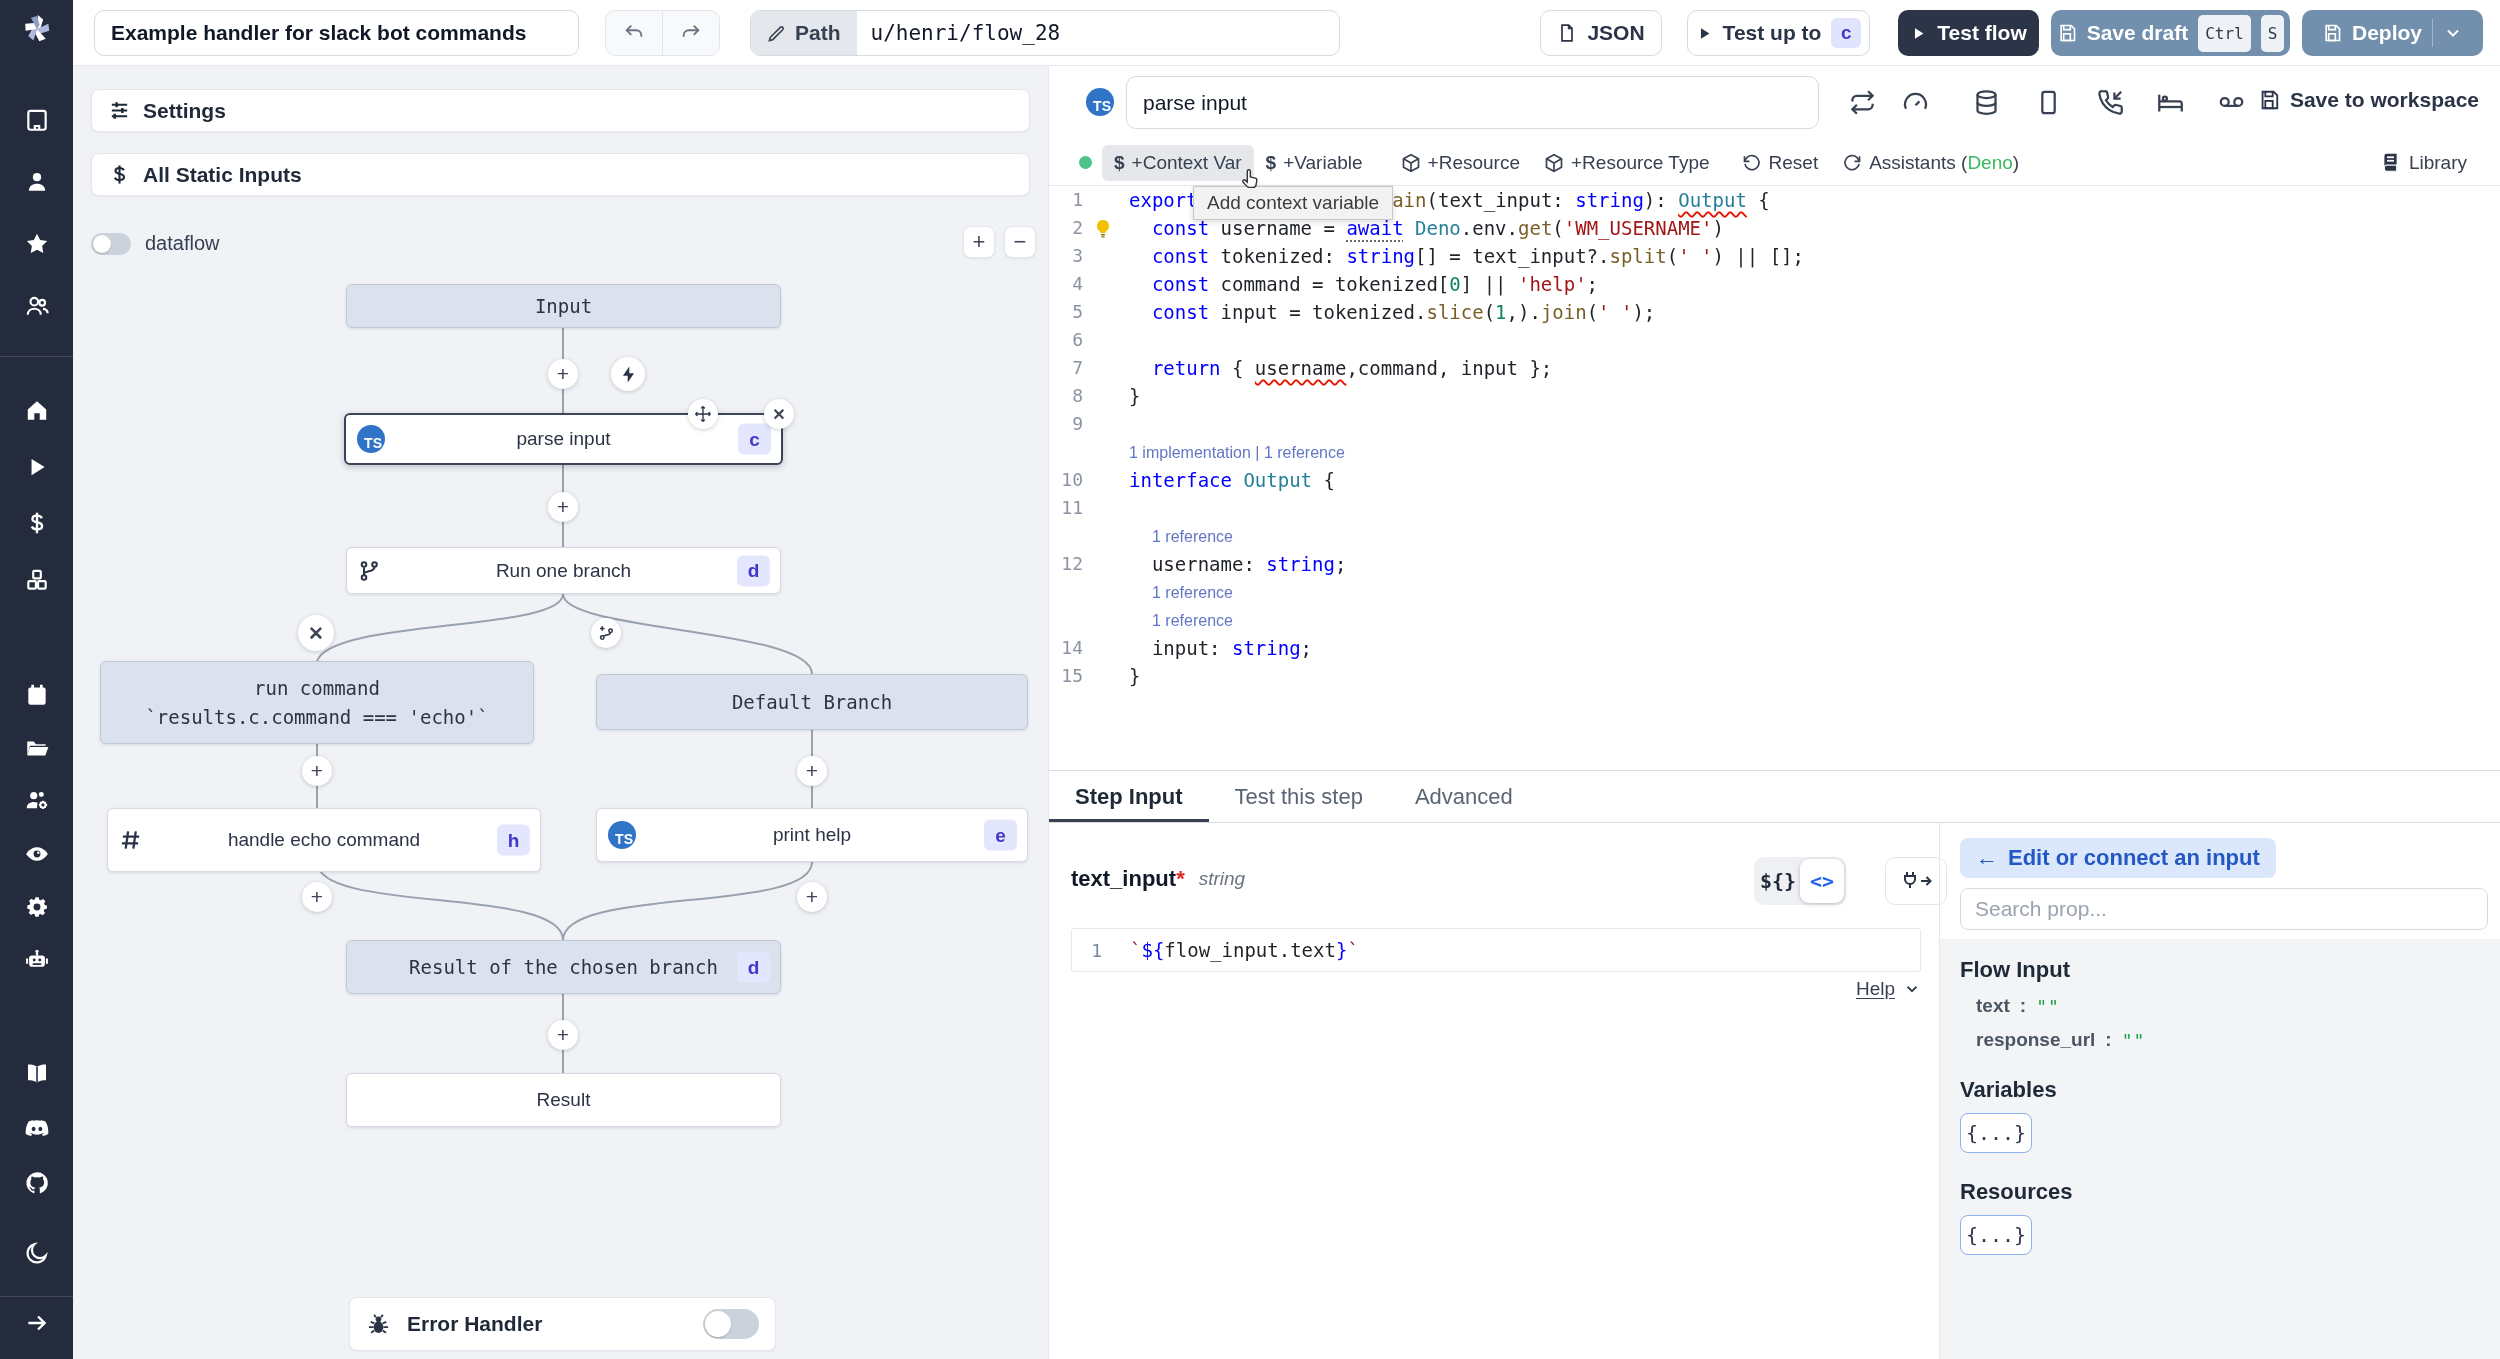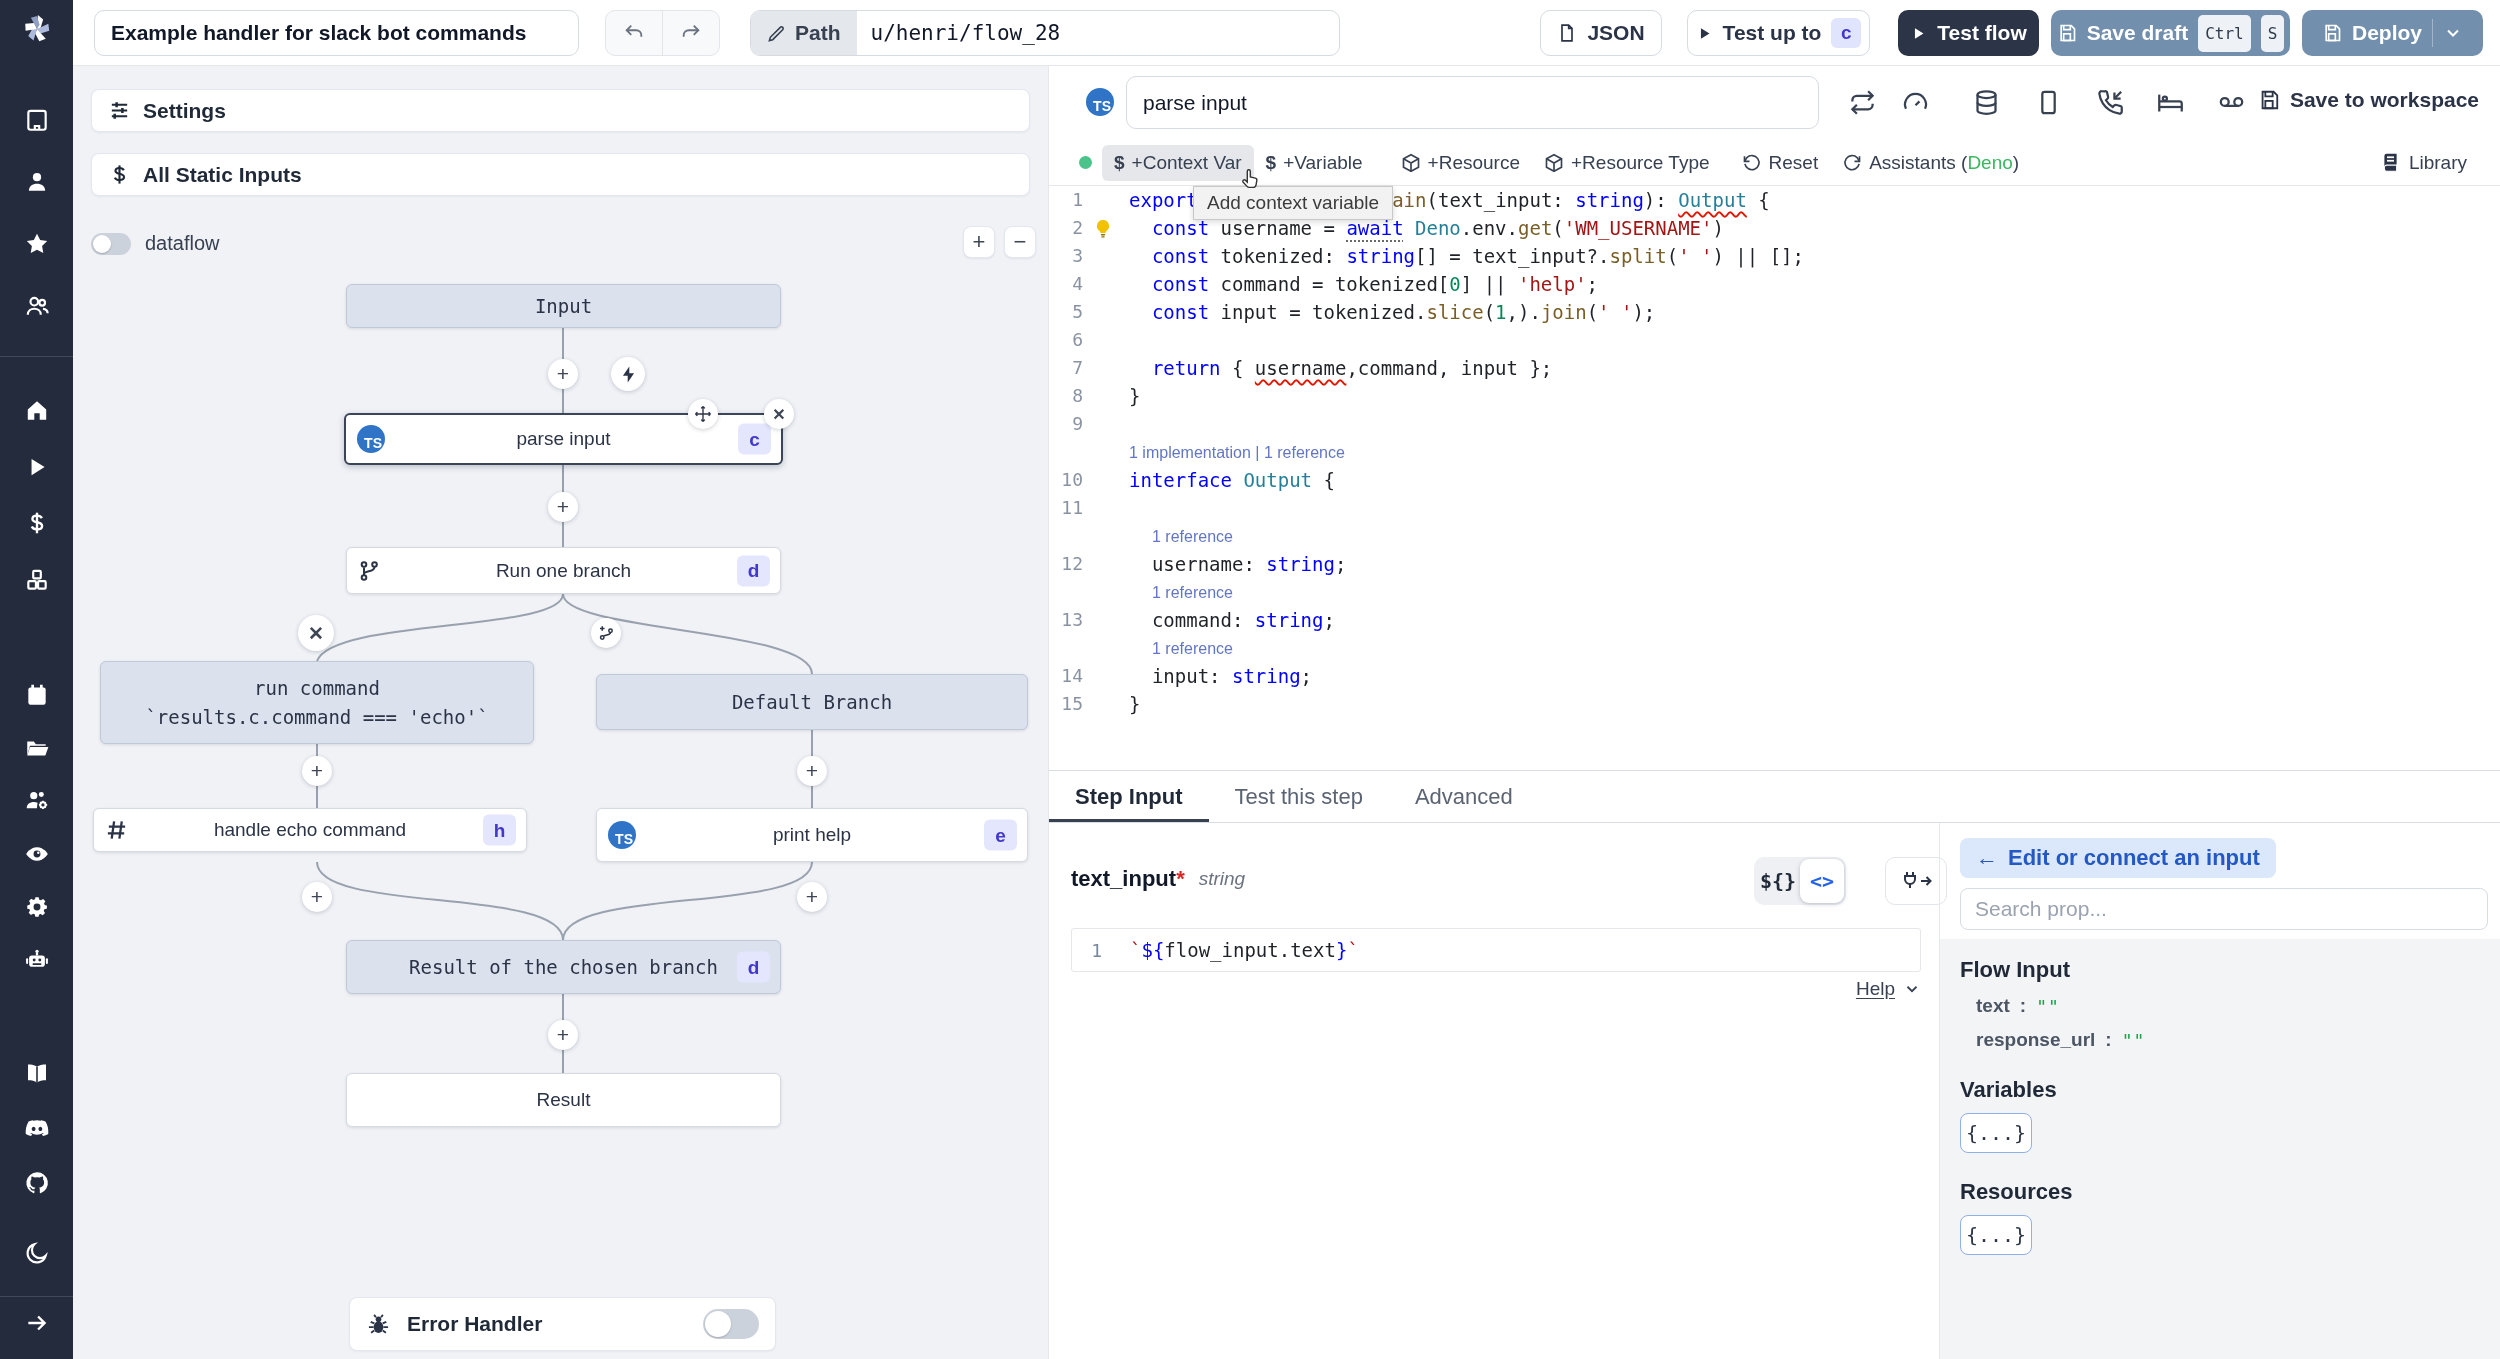--- a/index.html
+++ b/index.html
@@ -429,21 +429,21 @@
 
     <div class="node gray" style="left:27px;top:595px;width:434px;height:83px;flex-direction:column;line-height:29px">
       <span>run command</span>
       <span>`results.c.command === 'echo'`</span>
     </div>
 
     <div class="node gray" style="left:523px;top:608px;width:432px;height:56px">
         <span>Default Branch</span>
       </div>
 
-    <div class="node white" style="left:20px;top:742px;width:434px;height:44px;font-family:'Liberation Sans',sans-serif">
+    <div class="node white" style="left:34px;top:742px;width:434px;height:64px;font-family:'Liberation Sans',sans-serif">
       <span class="lbadge">
           <svg width="23" height="23" viewBox="0 0 24 24" fill="none" stroke="#2b3346" stroke-width="2.4">
             <path d="M9.5 3L7 21M17.5 3L15 21M4 8.5h17M3 15.5h17"></path>
           </svg>
         </span>
       <span>handle echo command</span>
       <span class="rbadge">h</span>
     </div>
 
     <div class="node white" style="left:523px;top:742px;width:432px;height:54px;font-family:'Liberation Sans',sans-serif">
@@ -599,21 +599,20 @@
           <div class="code-row"><span class="gutter">6</span><span class="code-text"></span></div>
           <div class="code-row"><span class="gutter">7</span><span class="code-text"><span class="tok-p">  </span><span class="tok-k">return</span><span class="tok-p"> { </span><span class="tok-e">username</span><span class="tok-p">,command, input };</span></span></div>
           <div class="code-row"><span class="gutter">8</span><span class="code-text"><span class="tok-p">}</span></span></div>
           <div class="code-row"><span class="gutter">9</span><span class="code-text"></span></div>
           <div class="code-row"><span class="gutter"></span><span class="lens" style="padding-left: 46px;">1 implementation | 1 reference</span></div>
           <div class="code-row"><span class="gutter">10</span><span class="code-text"><span class="tok-k">interface</span><span class="tok-p"> </span><span class="tok-t">Output</span><span class="tok-p"> {</span></span></div>
           <div class="code-row"><span class="gutter">11</span><span class="code-text"></span></div>
           <div class="code-row"><span class="gutter"></span><span class="lens" style="padding-left: 69px;">1 reference</span></div>
           <div class="code-row"><span class="gutter">12</span><span class="code-text"><span class="tok-p">  username: </span><span class="tok-k">string</span><span class="tok-p">;</span></span></div>
           <div class="code-row"><span class="gutter"></span><span class="lens" style="padding-left: 69px;">1 reference</span></div>
-          <div class="code-row"><span class="gutter">13</span><span class="code-text"><span class="tok-p">  command: </span><span class="tok-k">string</span><span class="tok-p">;</span></span></div>
           <div class="code-row"><span class="gutter"></span><span class="lens" style="padding-left: 69px;">1 reference</span></div>
           <div class="code-row"><span class="gutter">14</span><span class="code-text"><span class="tok-p">  input: </span><span class="tok-k">string</span><span class="tok-p">;</span></span></div>
           <div class="code-row"><span class="gutter">15</span><span class="code-text"><span class="tok-p">}</span></span></div>
         </div>
       </div>
     <span class="bulb-abs">
         <svg width="24" height="24" viewBox="0 0 24 24">
           <path d="M12 3a6 6 0 00-3.5 10.9c.8.6 1 1.5 1 2.1h5c0-.6.2-1.5 1-2.1A6 6 0 0012 3z" fill="#f2c200"></path>
           <rect x="9.8" y="17" width="4.4" height="1.6" rx=".8" fill="#8a7200"></rect>
           <rect x="10.3" y="19.2" width="3.4" height="1.4" rx=".7" fill="#8a7200"></rect>

